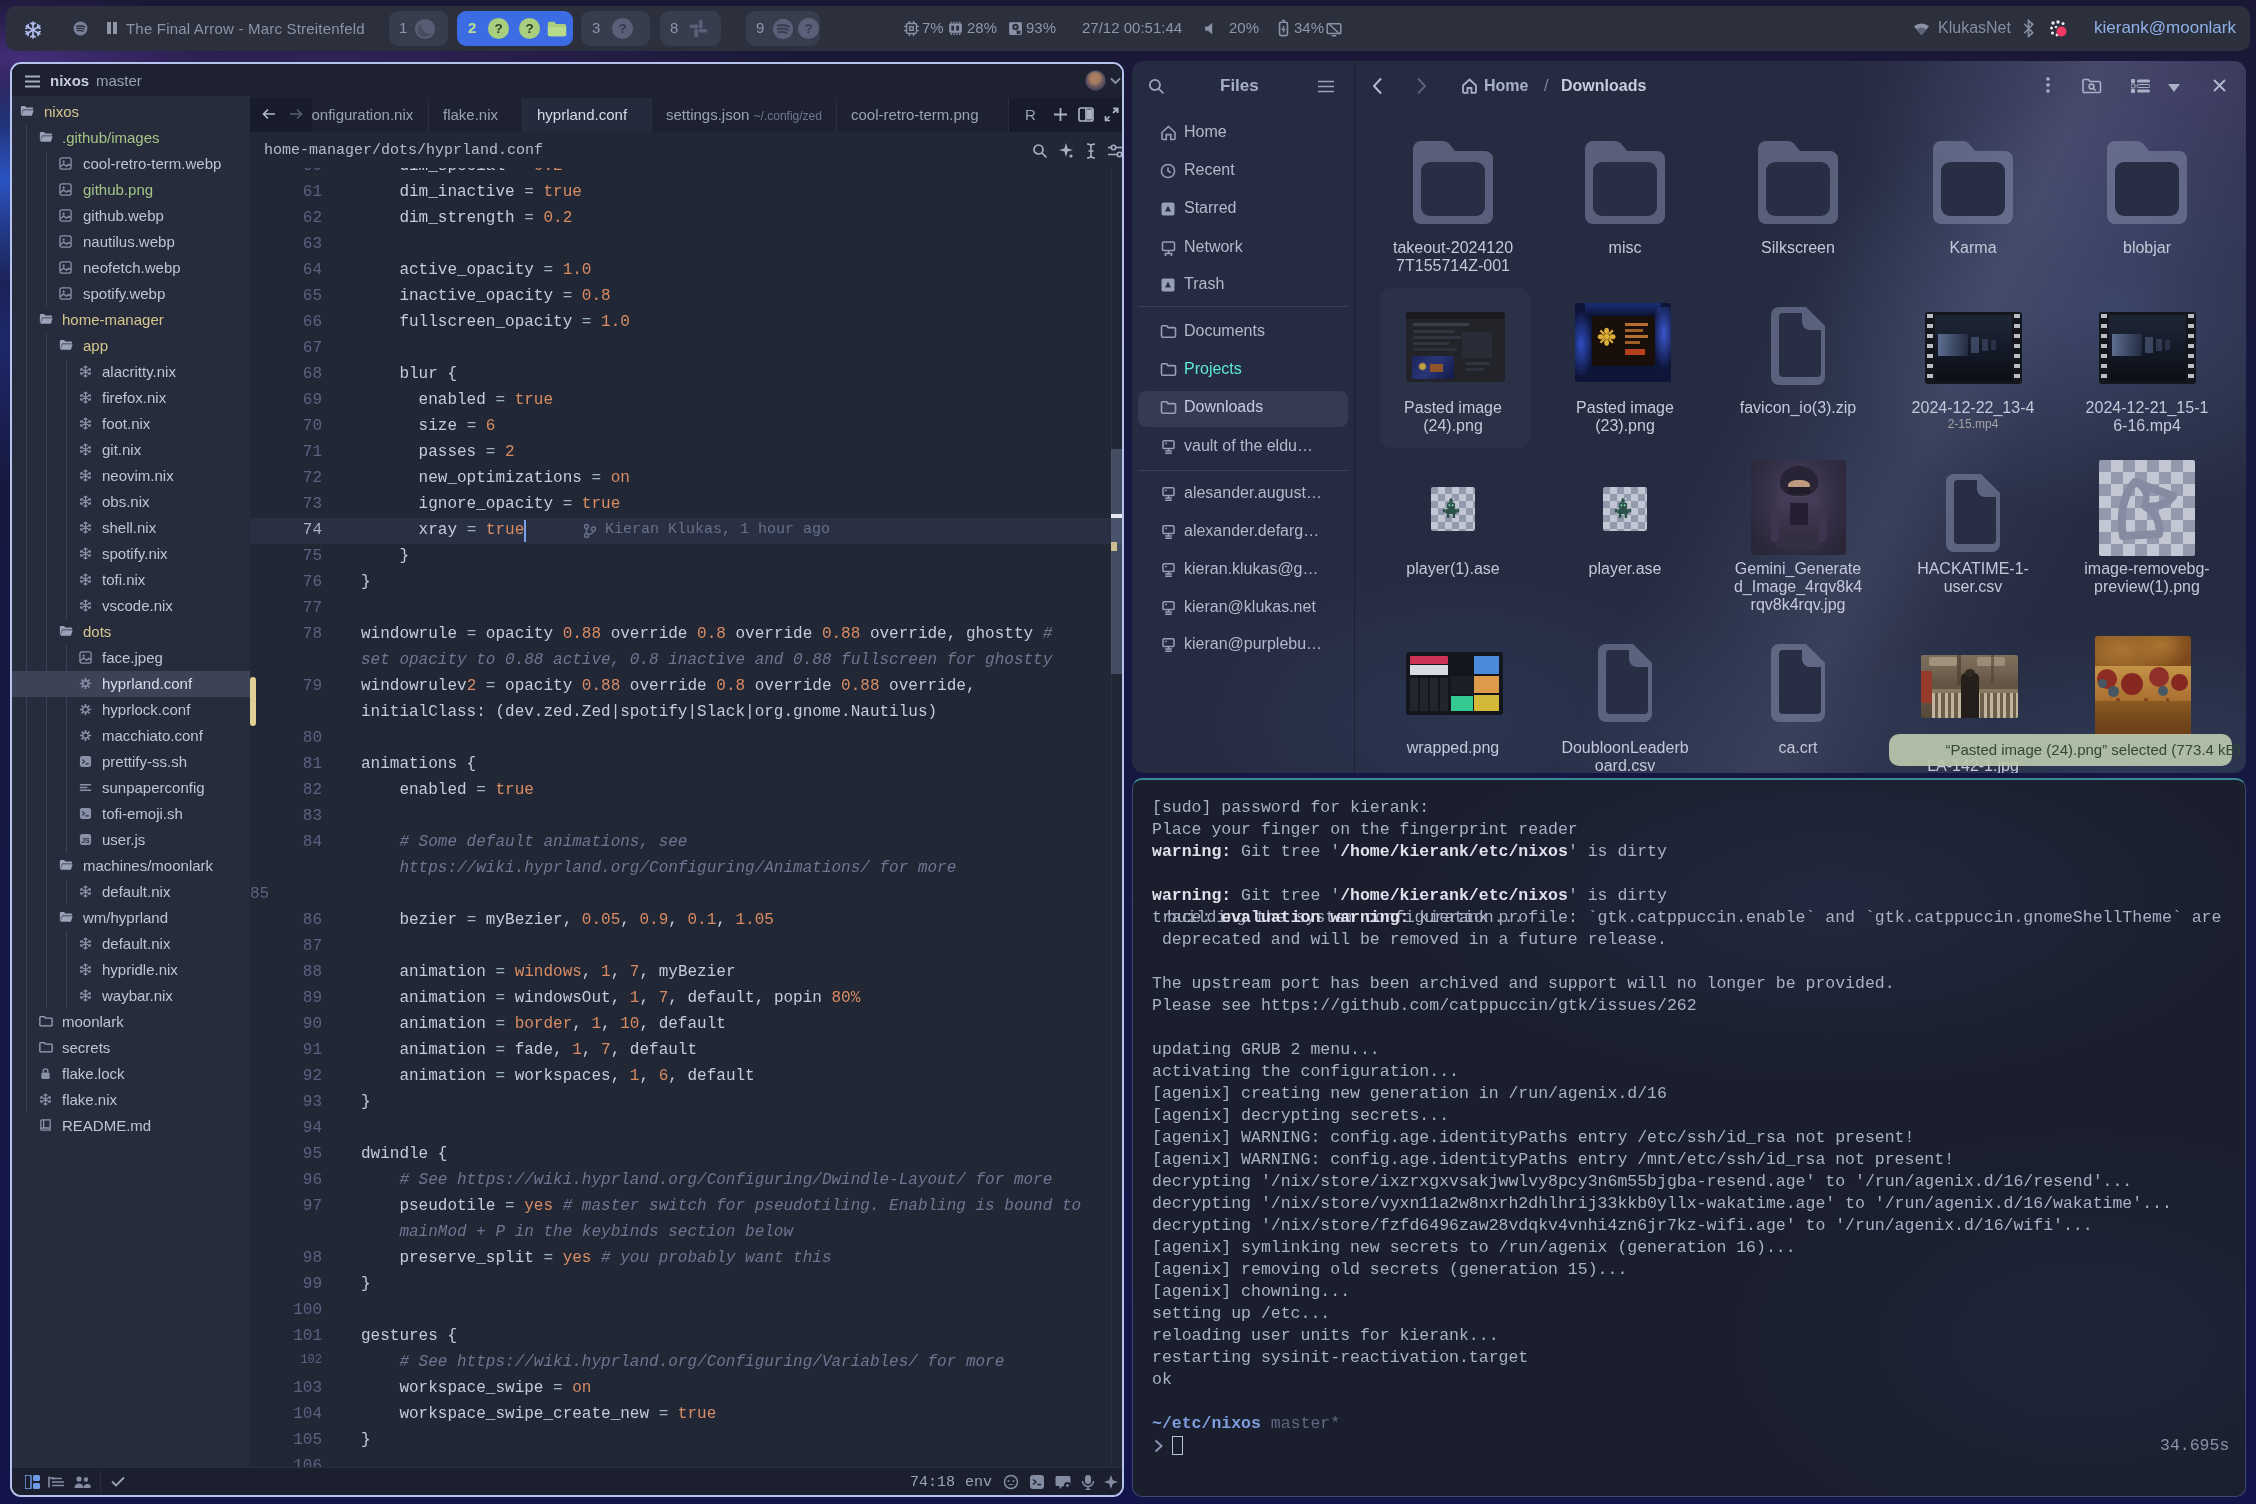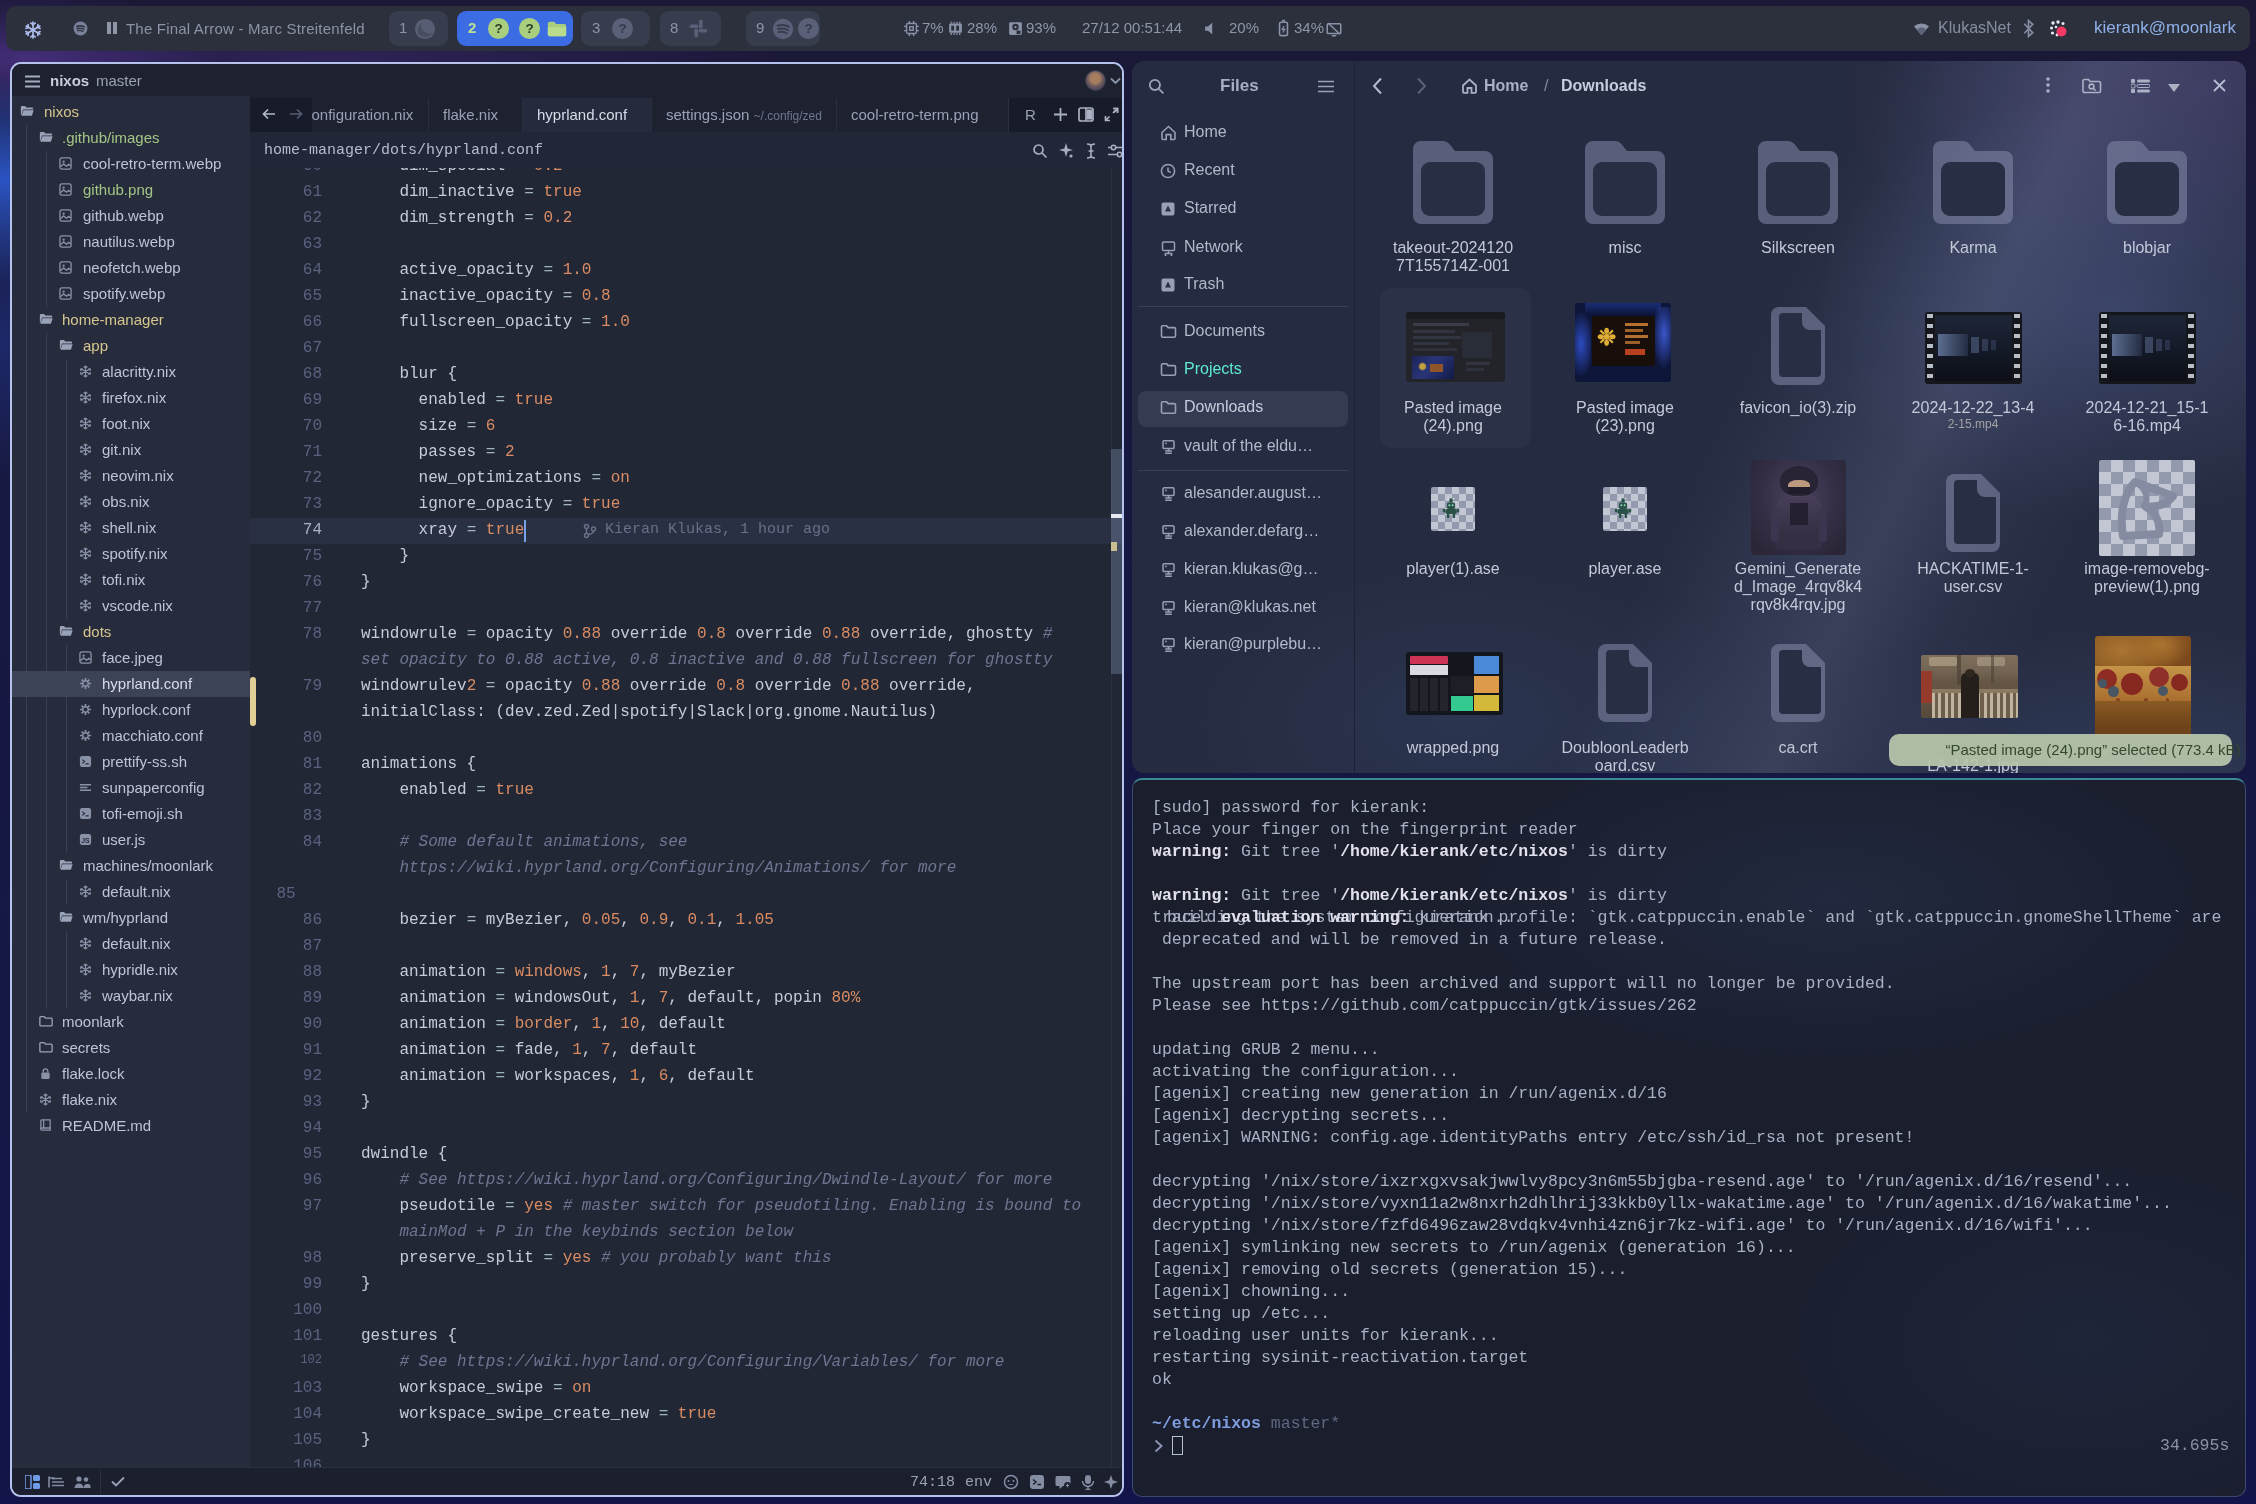--- a/index.html
+++ b/index.html
@@ -572,21 +572,21 @@
       <div class="ab mono" style="left:111px;top:561px;font-size:16px;white-space:pre;"></div>
       <div class="ab mono" style="left:0;top:587px;width:72px;font-size:16px;color:#5a6280;text-align:right;">81</div>
       <div class="ab mono" style="left:111px;top:587px;font-size:16px;white-space:pre;"><span style="color:#c5cbda;">animations {</span></div>
       <div class="ab mono" style="left:0;top:613px;width:72px;font-size:16px;color:#5a6280;text-align:right;">82</div>
       <div class="ab mono" style="left:111px;top:613px;font-size:16px;white-space:pre;"><span style="color:#c5cbda;">    enabled </span><span style="color:#9db4c0;">= </span><span style="color:#d98c62;">true</span></div>
       <div class="ab mono" style="left:0;top:639px;width:72px;font-size:16px;color:#5a6280;text-align:right;">83</div>
       <div class="ab mono" style="left:111px;top:639px;font-size:16px;white-space:pre;"></div>
       <div class="ab mono" style="left:0;top:665px;width:72px;font-size:16px;color:#5a6280;text-align:right;">84</div>
       <div class="ab mono" style="left:111px;top:665px;font-size:16px;white-space:pre;"><span style="color:#c5cbda;">    </span><span style="color:#6e7691;font-style:italic;"># Some default animations, see</span></div>
       <div class="ab mono" style="left:111px;top:691px;font-size:16px;white-space:pre;"><span style="color:#c5cbda;">    </span><span style="color:#6e7691;font-style:italic;">https://wiki.hyprland.org/Configuring/Animations/ for more</span></div>
-      <div class="ab mono" style="left:0;top:717px;width:72px;font-size:16px;color:#5a6280;text-align:center;">85</div>
+      <div class="ab mono" style="left:0;top:717px;width:72px;font-size:16px;color:#5a6280;text-align:left;">85</div>
       <div class="ab mono" style="left:111px;top:717px;font-size:16px;white-space:pre;"></div>
       <div class="ab mono" style="left:0;top:743px;width:72px;font-size:16px;color:#5a6280;text-align:right;">86</div>
       <div class="ab mono" style="left:111px;top:743px;font-size:16px;white-space:pre;"><span style="color:#c5cbda;">    bezier </span><span style="color:#9db4c0;">= </span><span style="color:#c5cbda;">myBezier, </span><span style="color:#d98c62;">0.05</span><span style="color:#c5cbda;">, </span><span style="color:#d98c62;">0.9</span><span style="color:#c5cbda;">, </span><span style="color:#d98c62;">0.1</span><span style="color:#c5cbda;">, </span><span style="color:#d98c62;">1.05</span></div>
       <div class="ab mono" style="left:0;top:769px;width:72px;font-size:16px;color:#5a6280;text-align:right;">87</div>
       <div class="ab mono" style="left:111px;top:769px;font-size:16px;white-space:pre;"></div>
       <div class="ab mono" style="left:0;top:795px;width:72px;font-size:16px;color:#5a6280;text-align:right;">88</div>
       <div class="ab mono" style="left:111px;top:795px;font-size:16px;white-space:pre;"><span style="color:#c5cbda;">    animation </span><span style="color:#9db4c0;">= </span><span style="color:#d98c62;">windows</span><span style="color:#c5cbda;">, </span><span style="color:#d98c62;">1</span><span style="color:#c5cbda;">, </span><span style="color:#d98c62;">7</span><span style="color:#c5cbda;">, myBezier</span></div>
       <div class="ab mono" style="left:0;top:821px;width:72px;font-size:16px;color:#5a6280;text-align:right;">89</div>
       <div class="ab mono" style="left:111px;top:821px;font-size:16px;white-space:pre;"><span style="color:#c5cbda;">    animation </span><span style="color:#9db4c0;">= </span><span style="color:#c5cbda;">windowsOut, </span><span style="color:#d98c62;">1</span><span style="color:#c5cbda;">, </span><span style="color:#d98c62;">7</span><span style="color:#c5cbda;">, default, popin </span><span style="color:#d98c62;">80%</span></div>
       <div class="ab mono" style="left:0;top:847px;width:72px;font-size:16px;color:#5a6280;text-align:right;">90</div>
@@ -1047,20 +1047,21 @@
     <div class="ab mono" style="left:19px;top:150px;font-size:16.5px;white-space:pre;"><span style="color:#a9b1c4;"> deprecated and will be removed in a future release.</span></div>
     <div class="ab mono" style="left:19px;top:172px;font-size:16.5px;white-space:pre;"></div>
     <div class="ab mono" style="left:19px;top:194px;font-size:16.5px;white-space:pre;"><span style="color:#a9b1c4;">The upstream port has been archived and support will no longer be provided.</span></div>
     <div class="ab mono" style="left:19px;top:216px;font-size:16.5px;white-space:pre;"><span style="color:#a9b1c4;">Please see https://github.com/catppuccin/gtk/issues/262</span></div>
     <div class="ab mono" style="left:19px;top:238px;font-size:16.5px;white-space:pre;"></div>
     <div class="ab mono" style="left:19px;top:260px;font-size:16.5px;white-space:pre;"><span style="color:#a9b1c4;">updating GRUB 2 menu...</span></div>
     <div class="ab mono" style="left:19px;top:282px;font-size:16.5px;white-space:pre;"><span style="color:#a9b1c4;">activating the configuration...</span></div>
     <div class="ab mono" style="left:19px;top:304px;font-size:16.5px;white-space:pre;"><span style="color:#a9b1c4;">[agenix] creating new generation in /run/agenix.d/16</span></div>
     <div class="ab mono" style="left:19px;top:326px;font-size:16.5px;white-space:pre;"><span style="color:#a9b1c4;">[agenix] decrypting secrets...</span></div>
     <div class="ab mono" style="left:19px;top:348px;font-size:16.5px;white-space:pre;"><span style="color:#a9b1c4;">[agenix] WARNING: config.age.identityPaths entry /etc/ssh/id_rsa not present!</span></div>
+    <div class="ab mono" style="left:19px;top:370px;font-size:16.5px;white-space:pre;"><span style="color:#a9b1c4;">[agenix] WARNING: config.age.identityPaths entry /mnt/etc/ssh/id_rsa not present!</span></div>
     <div class="ab mono" style="left:19px;top:392px;font-size:16.5px;white-space:pre;"><span style="color:#a9b1c4;">decrypting '/nix/store/ixzrxgxvsakjwwlvy8pcy3n6m55bjgba-resend.age' to '/run/agenix.d/16/resend'...</span></div>
     <div class="ab mono" style="left:19px;top:414px;font-size:16.5px;white-space:pre;"><span style="color:#a9b1c4;">decrypting '/nix/store/vyxn11a2w8nxrh2dhlhrij33kkb0yllx-wakatime.age' to '/run/agenix.d/16/wakatime'...</span></div>
     <div class="ab mono" style="left:19px;top:436px;font-size:16.5px;white-space:pre;"><span style="color:#a9b1c4;">decrypting '/nix/store/fzfd6496zaw28vdqkv4vnhi4zn6jr7kz-wifi.age' to '/run/agenix.d/16/wifi'...</span></div>
     <div class="ab mono" style="left:19px;top:458px;font-size:16.5px;white-space:pre;"><span style="color:#a9b1c4;">[agenix] symlinking new secrets to /run/agenix (generation 16)...</span></div>
     <div class="ab mono" style="left:19px;top:480px;font-size:16.5px;white-space:pre;"><span style="color:#a9b1c4;">[agenix] removing old secrets (generation 15)...</span></div>
     <div class="ab mono" style="left:19px;top:502px;font-size:16.5px;white-space:pre;"><span style="color:#a9b1c4;">[agenix] chowning...</span></div>
     <div class="ab mono" style="left:19px;top:524px;font-size:16.5px;white-space:pre;"><span style="color:#a9b1c4;">setting up /etc...</span></div>
     <div class="ab mono" style="left:19px;top:546px;font-size:16.5px;white-space:pre;"><span style="color:#a9b1c4;">reloading user units for kierank...</span></div>
     <div class="ab mono" style="left:19px;top:568px;font-size:16.5px;white-space:pre;"><span style="color:#a9b1c4;">restarting sysinit-reactivation.target</span></div>
     <div class="ab mono" style="left:19px;top:590px;font-size:16.5px;white-space:pre;"><span style="color:#a9b1c4;">ok</span></div>

